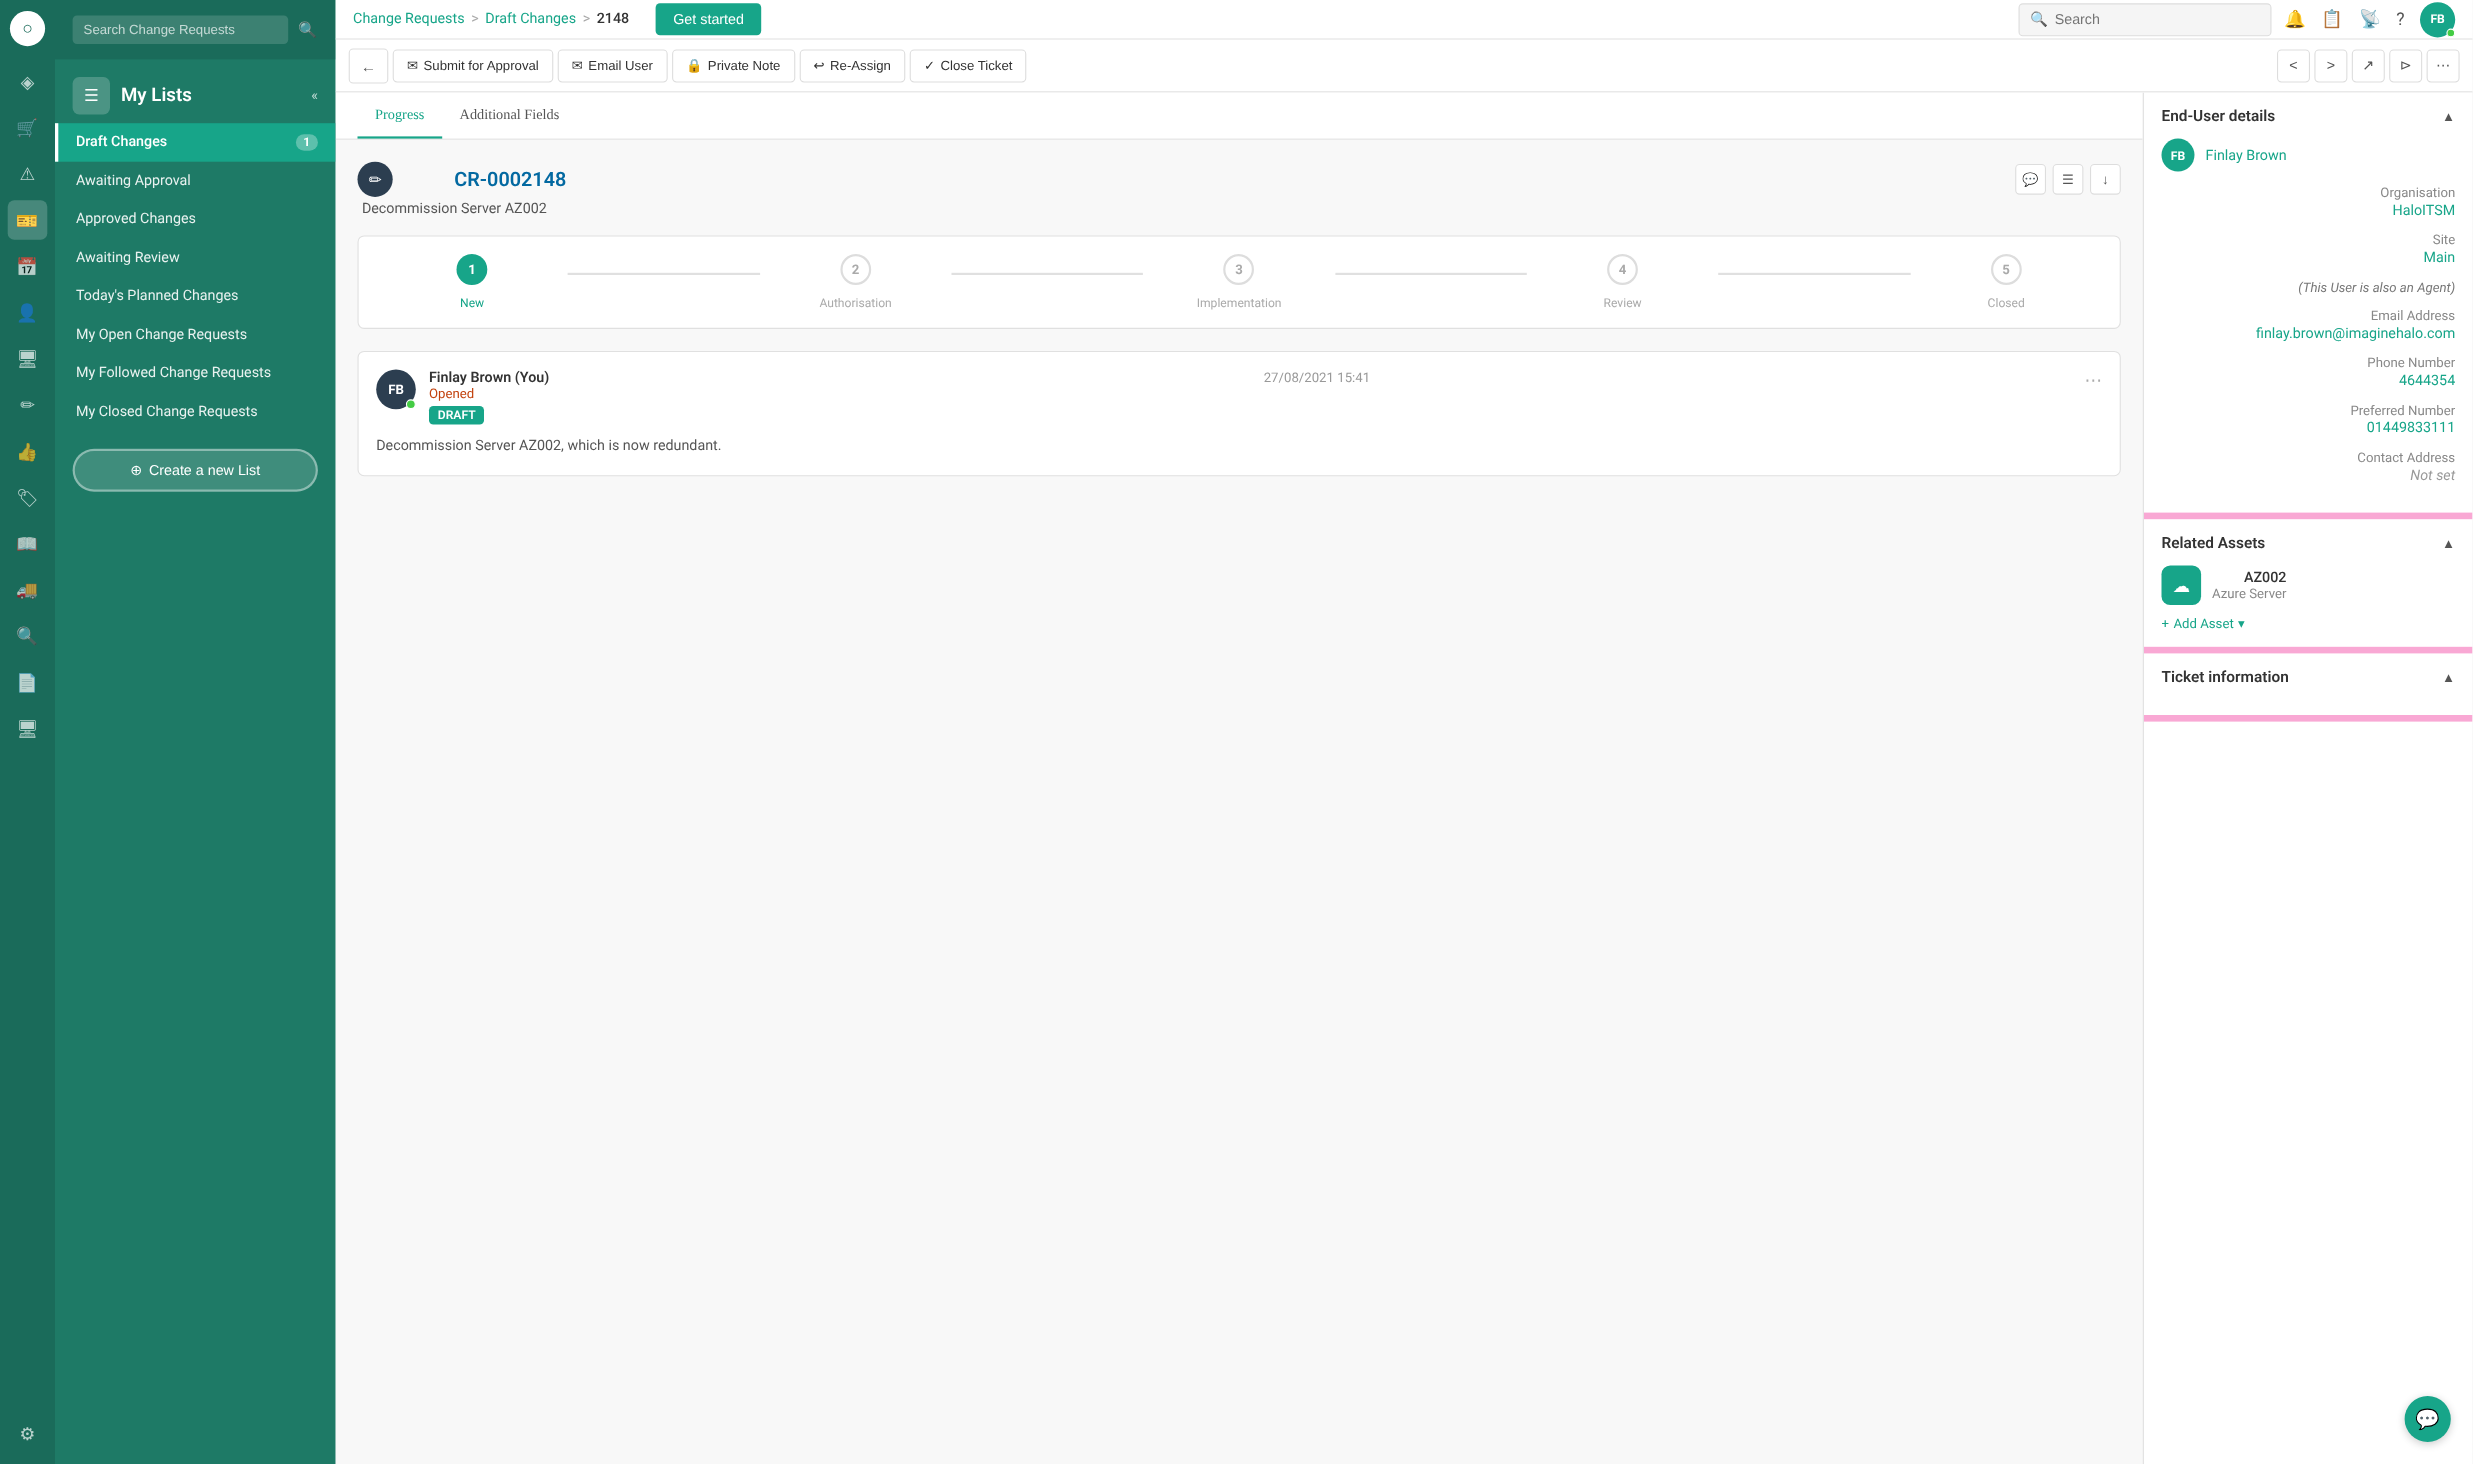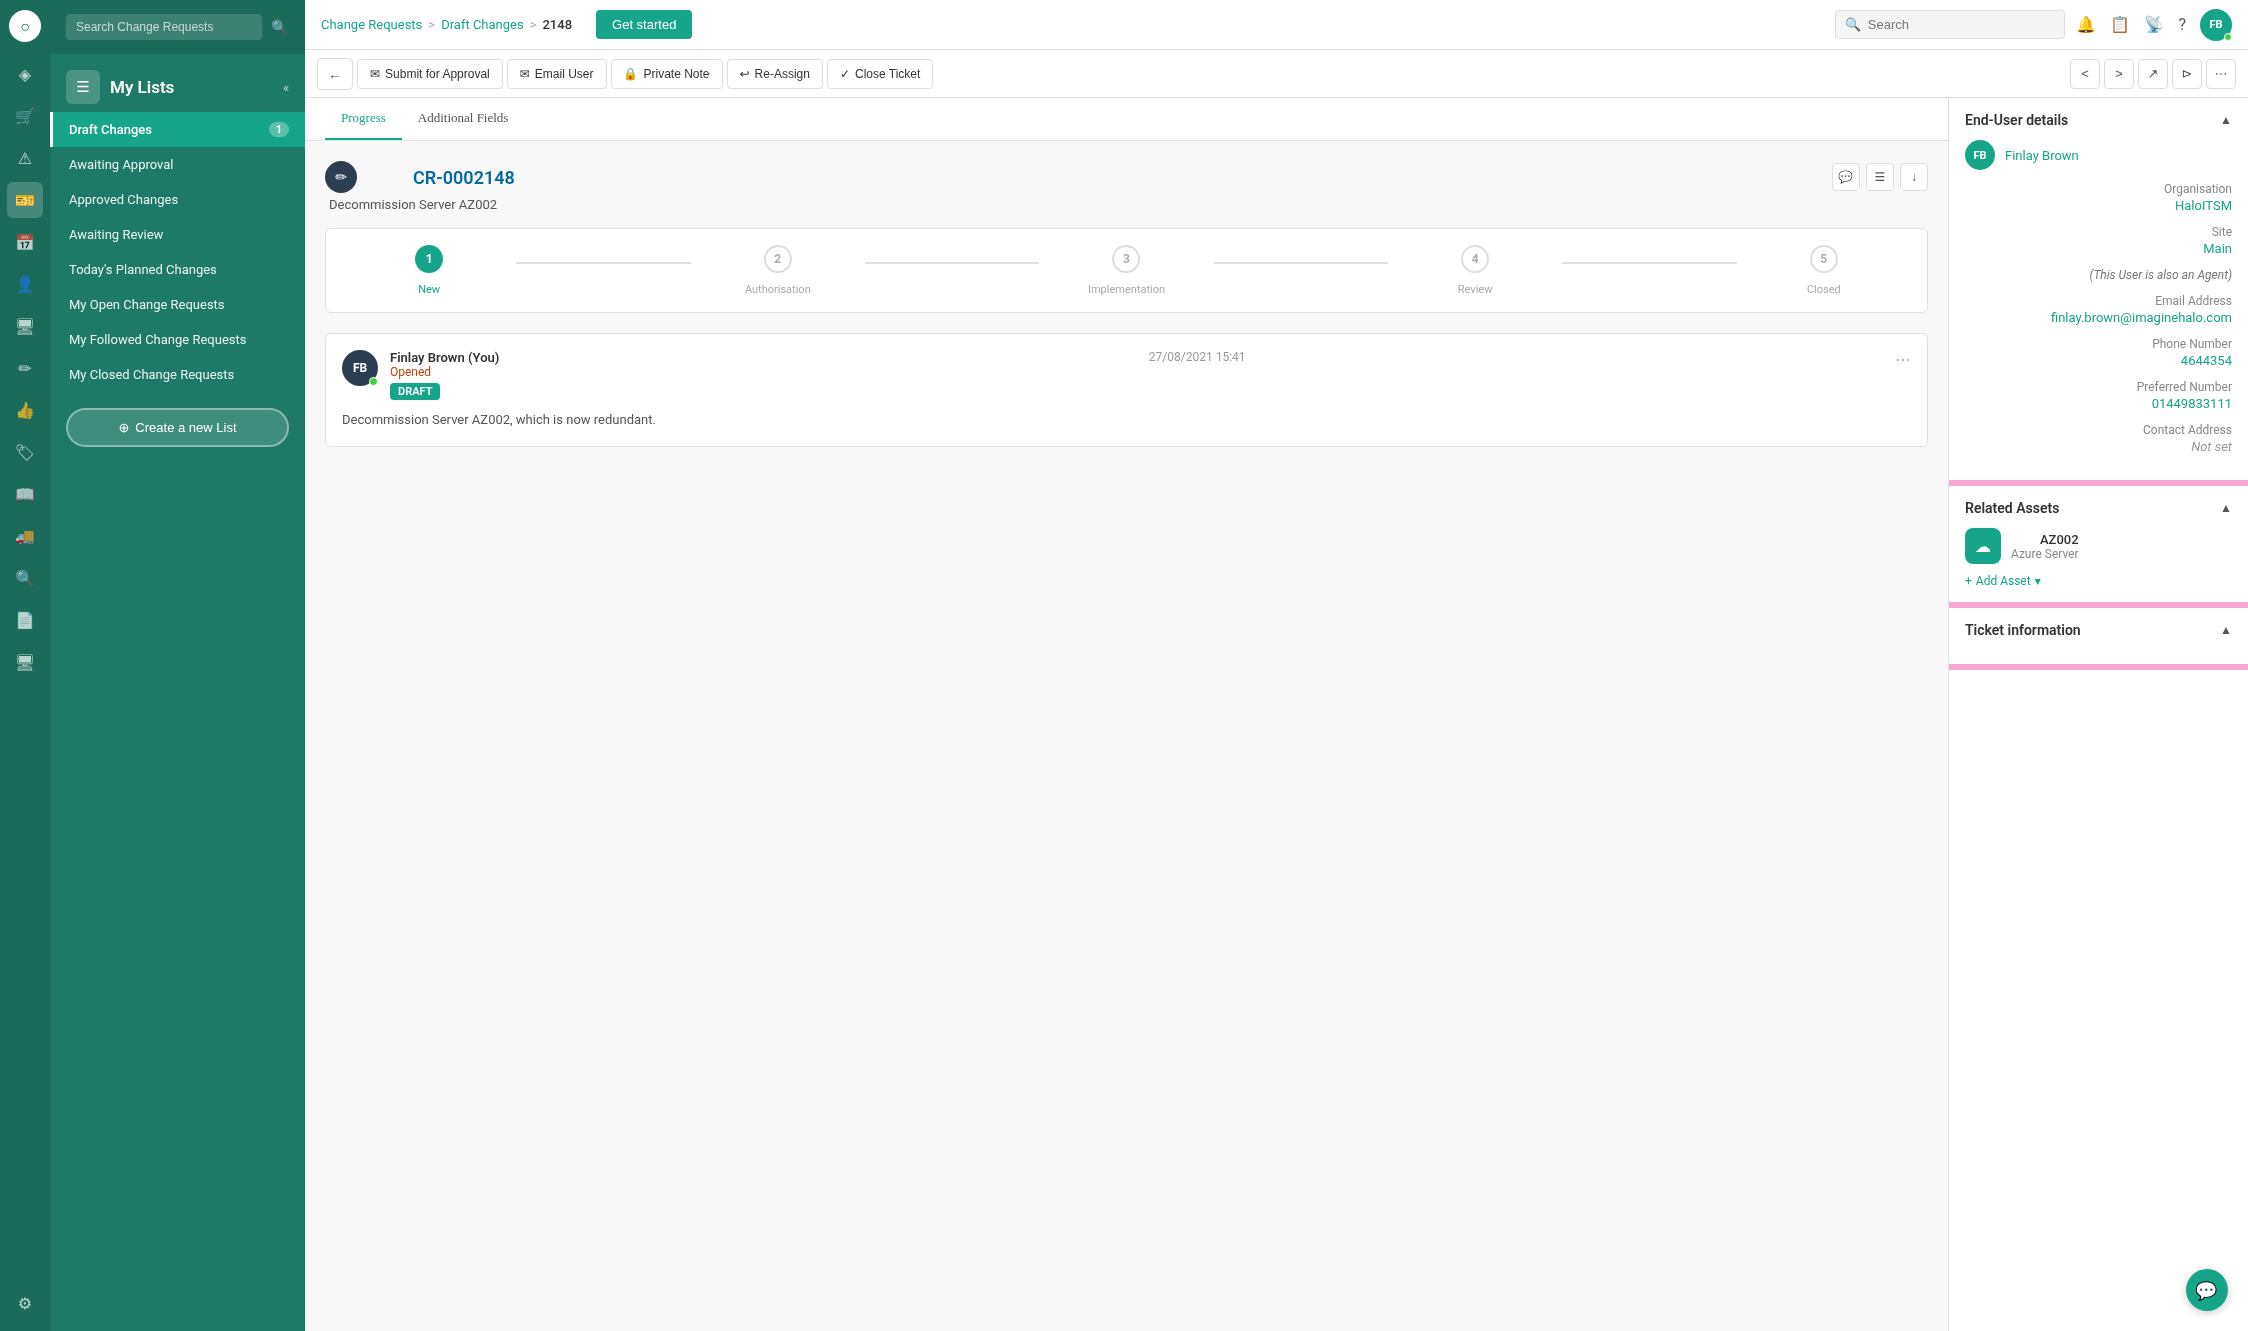--- a/index.html
+++ b/index.html
@@ -145,21 +145,21 @@
       min-width: 0;
       height: 100vh;
       overflow: hidden;
     }
 
     
     .top-bar {
       background: white;
       border-bottom: 1px solid #e0e0e0;
       padding: 0 16px;
-      height: 50px;
+      height: 36px;
       display: flex;
       align-items: center;
       gap: 12px;
       flex-shrink: 0;
     }
     .breadcrumb {
       display: flex;
       align-items: center;
       gap: 6px;
       color: #555;

